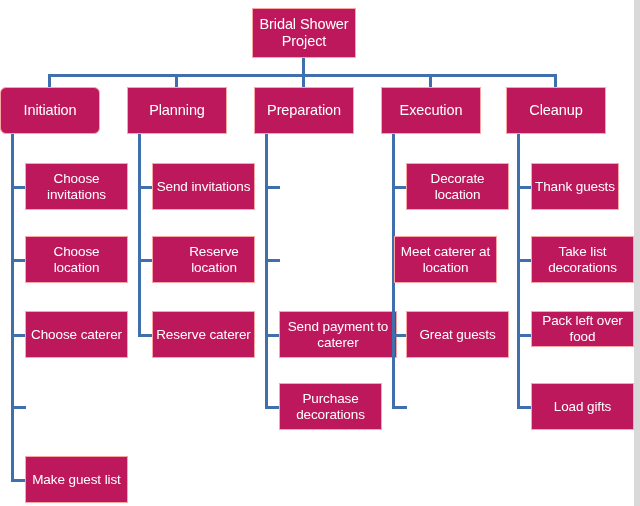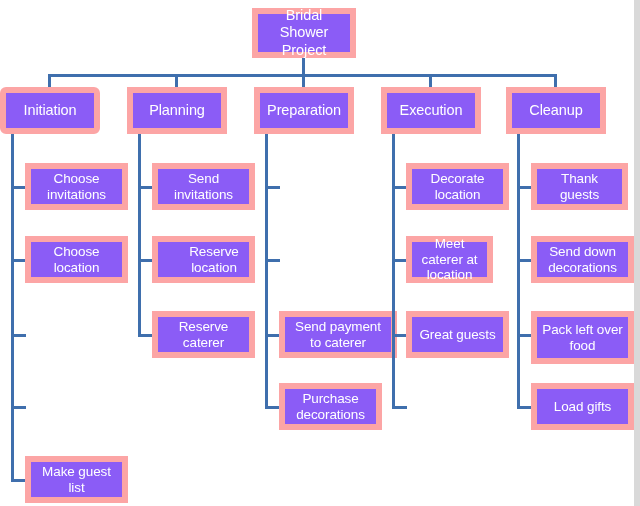--- a/index.html
+++ b/index.html
@@ -29,22 +29,22 @@
     right: 0;
     width: 6px;
     height: 506px;
     background: #d9d9d9;
   }
 
   
   .node {
     position: absolute;
     box-sizing: border-box;
-    background: #8b5cf6;
-    border: 6px solid #fca5a5;
+    background: #be185d;
+    border: 1px solid #fca5a5;
     color: #ffffff;
     display: flex;
     align-items: center;
     justify-content: center;
     text-align: center;
     line-height: 1.18;
     padding: 0 3px;
     letter-spacing: -0.1px;
   }
 
@@ -90,20 +90,21 @@
   <div class="conn v" style="left:11px; top:134px; height:348px;"></div>
 
   <div class="conn h" style="left:11px; top:186px; width:15px;"></div>
   <div class="conn h" style="left:11px; top:259px; width:15px;"></div>
   <div class="conn h" style="left:11px; top:334px; width:15px;"></div>
   <div class="conn h" style="left:11px; top:406px; width:15px;"></div>
   <div class="conn h" style="left:11px; top:479px; width:15px;"></div>
 
   <div class="node task" style="left:25px; top:163px; width:103px; height:47px;">Choose invitations</div>
   <div class="node task" style="left:25px; top:236px; width:103px; height:47px;">Choose location</div>
+  <div class="node task" style="left:25px; top:311px; width:103px; height:47px;">Choose caterer</div>
   <div class="node task" style="left:25px; top:456px; width:103px; height:47px;">Make guest list</div>
 
   <div class="node phase" style="left:127px; top:87px; width:100px; height:47px;">Planning</div>
 
   <div class="conn v" style="left:138px; top:134px; height:202px;"></div>
   <div class="conn h" style="left:138px; top:186px; width:15px;"></div>
   <div class="conn h" style="left:138px; top:259px; width:15px;"></div>
   <div class="conn h" style="left:138px; top:334px; width:15px;"></div>
 
   <div class="node task" style="left:152px; top:163px; width:103px; height:47px;">Send invitations</div>
@@ -123,29 +124,29 @@
 
   <div class="node phase" style="left:381px; top:87px; width:100px; height:47px;">Execution</div>
 
   <div class="conn v" style="left:392px; top:134px; height:275px;"></div>
   <div class="conn h" style="left:392px; top:186px; width:15px;"></div>
   <div class="conn h" style="left:392px; top:259px; width:15px;"></div>
   <div class="conn h" style="left:392px; top:334px; width:15px;"></div>
   <div class="conn h" style="left:392px; top:406px; width:15px;"></div>
 
   <div class="node task" style="left:406px; top:163px; width:103px; height:47px;">Decorate location</div>
-  <div class="node task" style="left:406px; top:236px; width:87px; height:47px;">Meet caterer at location</div>
+  <div class="node task" style="left:394px; top:236px; width:103px; height:47px;">Meet caterer at location</div>
   <div class="node task" style="left:406px; top:311px; width:103px; height:47px;">Great guests</div>
 
   <div class="node phase" style="left:506px; top:87px; width:100px; height:47px;">Cleanup</div>
 
   <div class="conn v" style="left:517px; top:134px; height:275px;"></div>
   <div class="conn h" style="left:517px; top:186px; width:15px;"></div>
   <div class="conn h" style="left:517px; top:259px; width:15px;"></div>
   <div class="conn h" style="left:517px; top:334px; width:15px;"></div>
   <div class="conn h" style="left:517px; top:406px; width:15px;"></div>
 
-  <div class="node task" style="left:531px; top:163px; width:97px; height:47px;">Thank guests</div>
-  <div class="node task" style="left:531px; top:236px; width:103px; height:47px;">Send down decorations</div>
-  <div class="node task" style="left:531px; top:311px; width:103px; height:53px;">Pack left over food</div>
+  <div class="node task" style="left:531px; top:163px; width:88px; height:47px;">Thank guests</div>
+  <div class="node task" style="left:531px; top:236px; width:103px; height:47px;">Take list decorations</div>
+  <div class="node task" style="left:531px; top:311px; width:103px; height:36px;">Pack left over food</div>
   <div class="node task" style="left:531px; top:383px; width:103px; height:47px;">Load gifts</div>
 
 </div>
 
 </body></html>

